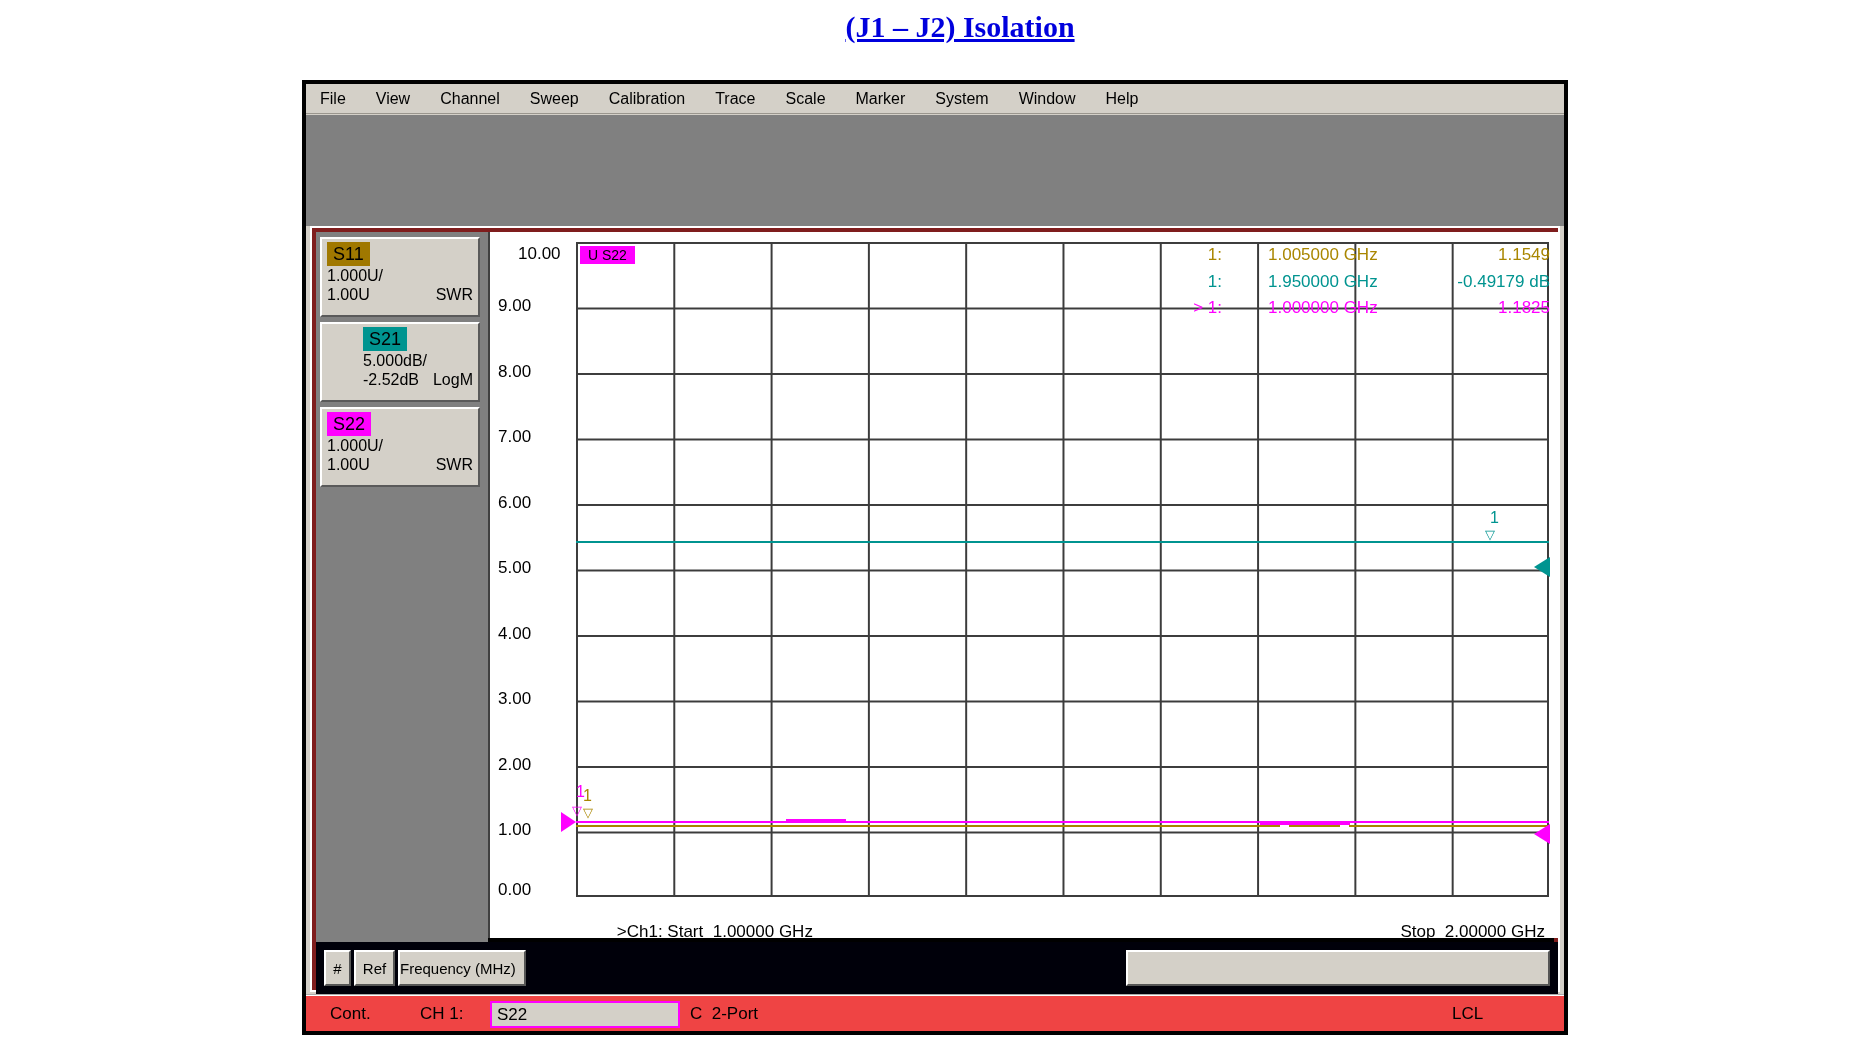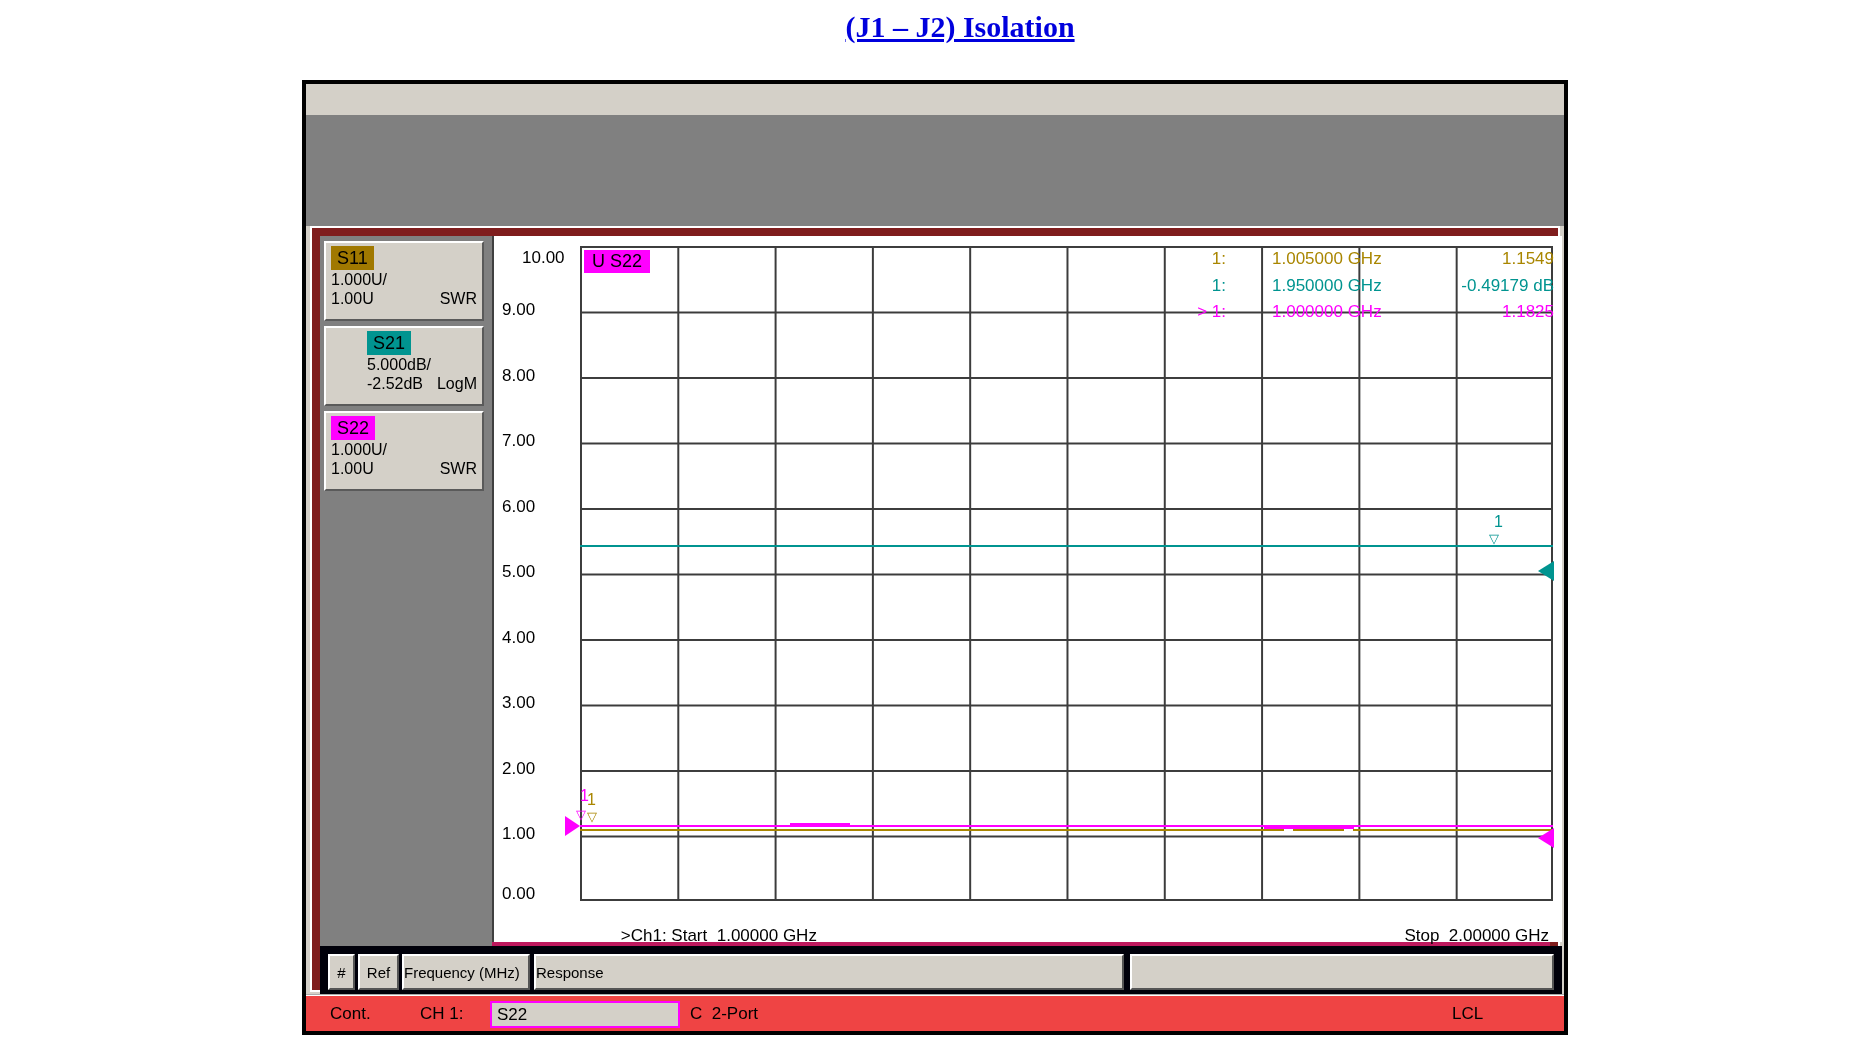--- a/index.html
+++ b/index.html
@@ -15,21 +15,21 @@
                 border:4px solid #000; background:#d4d0c8; }
 
   .menu-bar { position:absolute; left:0; top:0; width:1258px; height:30px;
               background:#d4d0c8; display:flex; align-items:center; padding-left:14px;
               border-bottom:1px solid #9a968e; font-size:16px; }
   .menu-item { padding:0 15px 0 0; margin-right:15px; cursor:default; }
 
   .tool-band { position:absolute; left:0; top:31px; width:1258px; height:111px; background:#808080; }
 
   .display-frame { position:absolute; left:6px; top:144px; width:1246px; height:762px;
-                   border:8px solid #7f1d1d; outline:2px solid #ffffff; background:#be185d; }
+                   border:4px solid #7f1d1d; outline:2px solid #ffffff; background:#000000; }
 
   
   .sidebar { position:absolute; left:0; top:0; width:172px; height:710px; background:#808080; }
   .trace-btn { position:absolute; left:4px; width:160px; height:80px; background:#d4d0c8;
                border-top:2px solid #fff; border-left:2px solid #fff;
                border-right:2px solid #5a5a5a; border-bottom:2px solid #5a5a5a;
                padding:3px 5px; font-size:16px; line-height:19px; cursor:default; }
   .trace-chip { display:inline-block; padding:0 6px; font-size:18px; line-height:24px; color:#000; }
   .chip-s11 { background:#a07800; }
   .chip-s21 { background:#009490; }
@@ -40,21 +40,21 @@
   .graph { position:absolute; left:172px; top:0; width:1070px; height:706px; background:#ffffff;
            border-left:2px solid #404040; }
   .ylab { position:absolute; left:8px; width:64px; font-size:17px; }
   .grid { position:absolute; left:86px; top:10px; width:973px; height:655px;
           background-image:
             linear-gradient(to right, #3c3c3c 2px, transparent 2px),
             linear-gradient(to bottom, #3c3c3c 2px, transparent 2px);
           background-size:97.3px 100%, 100% 65.5px;
           border-right:2px solid #3c3c3c; border-bottom:2px solid #3c3c3c; }
   .trace-title { position:absolute; left:90px; top:14px; background:#ff00ff; color:#000;
-                 font-size:18px; padding:1px 8px; }
+                 font-size:14px; padding:1px 8px; }
 
   .mrow { position:absolute; right:8px; display:flex; font-size:17px; white-space:pre; }
   .mrow .num  { width:56px;  text-align:right; }
   .mrow .freq { width:196px; text-align:left; padding-left:46px; }
   .mrow .val  { width:132px; text-align:right; }
   .c-gold { color:#a98600; } .c-teal { color:#009490; } .c-mag { color:#ff00ff; }
 
   .hline { position:absolute; height:2px; }
   .t-teal { background:#009490; } .t-gold { background:#a98600; } .t-mag { background:#ff00ff; }
 
@@ -86,20 +86,33 @@
               border:2px solid #ff00ff; padding-left:5px; font-size:17px; line-height:23px;
               background:#d4d0c8; }
 </style>
 </head>
 <body>
 
 <a class="page-title" href="#">(J1 – J2) Isolation</a>
 
 <div class="vna-window">
 
+  <div class="menu-bar">
+    <span class="menu-item">File</span>
+    <span class="menu-item">View</span>
+    <span class="menu-item">Channel</span>
+    <span class="menu-item">Sweep</span>
+    <span class="menu-item">Calibration</span>
+    <span class="menu-item">Trace</span>
+    <span class="menu-item">Scale</span>
+    <span class="menu-item">Marker</span>
+    <span class="menu-item">System</span>
+    <span class="menu-item">Window</span>
+    <span class="menu-item">Help</span>
+  </div>
 
   <div class="tool-band"></div>
 
   <div class="display-frame">
 
     <div class="sidebar">
       <div class="trace-btn" style="top:5px;">
         <span class="trace-chip chip-s11">S11</span>
         <div>1.000U/</div>
         <div class="trace-line3">
@@ -184,21 +197,20 @@
       </div>
       <div class="axis-row" style="right:13px;">
         <span>Stop  2.00000 GHz</span>
       </div>
     </div>
 
     <div class="header-bar">
       <div class="hseg center" style="left:8px;  width:27px;">#</div>
       <div class="hseg center" style="left:38px; width:41px;">Ref</div>
       <div class="hseg pad" style="left:82px; width:128px;">Frequency (MHz)</div>
-      <div class="hseg pad" style="left:214px; width:590px;">Response</div>
       <div class="hseg" style="left:810px; width:424px;"></div>
     </div>
   </div>
 
   <div class="status-bar">
     <span class="status-item" style="left:24px;">Cont.</span>
     <span class="status-item" style="left:114px;">CH 1:</span>
     <div class="meas-box">S22</div>
     <span class="status-item" style="left:384px;">C  2-Port</span>
     <span class="status-item" style="left:1146px;">LCL</span>

